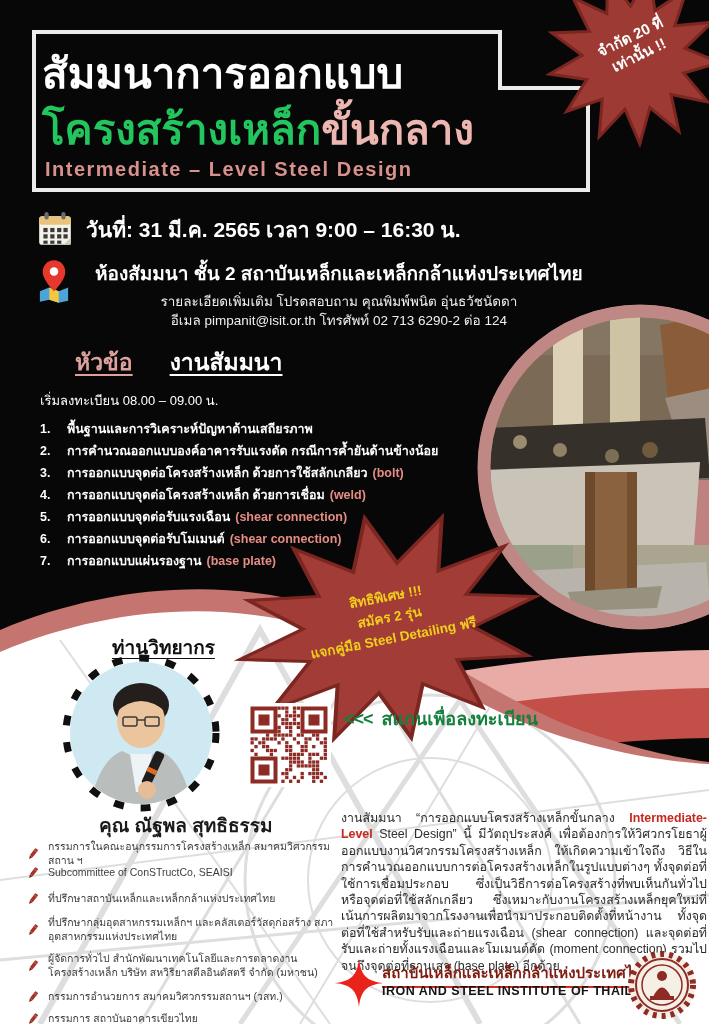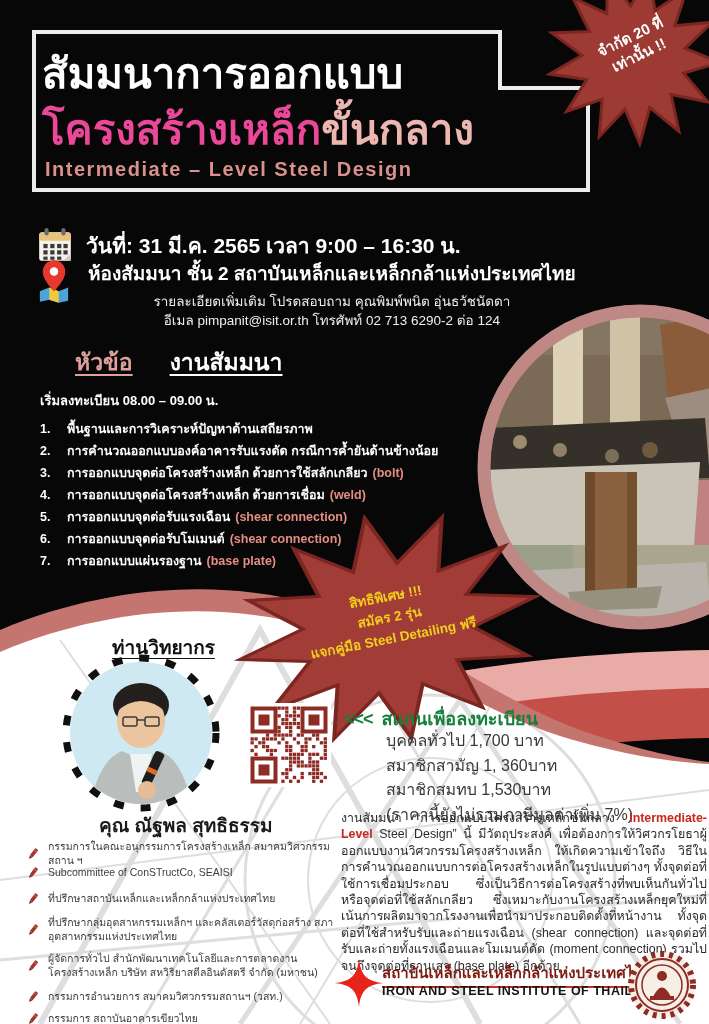--- a/index.html
+++ b/index.html
@@ -4,36 +4,36 @@
 <style>
   html,body{margin:0;padding:0;background:#222;}
   .page{position:relative;width:709px;height:1024px;overflow:hidden;background:#070707;
         font-family:"Liberation Sans","DejaVu Sans",sans-serif;}
   .abs{position:absolute;}
   .decor{left:0;top:0;z-index:0;}
   .ov{z-index:2;}
   
   .t1{left:42px;top:40px;font-size:42px;font-weight:700;color:#ffffff;white-space:nowrap;}
   .t2{left:42px;top:96px;font-size:42px;font-weight:700;white-space:nowrap;}
-  .t2 .w{color:#ec4899}.t2 .p{color:#ecb6b1}
+  .t2 .w{color:#22c55e}.t2 .p{color:#ecb6b1}
   .sub{left:45px;top:158px;font-size:20px;font-weight:700;color:#d8918c;letter-spacing:1.5px;white-space:nowrap;}
   .badge{left:552px;top:26px;width:165px;transform:rotate(-26deg);text-align:center;
          color:#fff;font-weight:700;font-size:15px;line-height:20px;}
   
-  .daterow{left:36px;top:210px;display:flex;align-items:center;gap:12px;margin-top:16px;}
+  .daterow{left:36px;top:210px;display:flex;align-items:center;gap:12px;}
   .daterow .txt{font-size:21px;font-weight:700;color:#fff;white-space:nowrap;}
-  .pinrow{left:38px;top:258px;display:flex;gap:18px;}
+  .pinrow{left:38px;top:258px;display:flex;gap:25px;}
   .venue{font-size:19px;font-weight:700;color:#fff;white-space:nowrap;}
   .contact{font-size:13.5px;color:#efefef;line-height:18.5px;margin-top:5px;text-align:center;}
   
   .agh{left:38px;top:344px;font-size:23px;font-weight:700;}
   .agh span{text-decoration:underline;text-underline-offset:4px;margin-left:37px;}
   .agh .p{color:#dfa19c}.agh .w{color:#fff}
   .agenda{left:40px;top:390px;color:#fff;}
-  .agenda .reg{font-size:13px;font-weight:700;margin-bottom:7px;}
+  .agenda .reg{font-size:13px;font-weight:400;margin-bottom:7px;}
   .agrow{display:flex;font-size:12.5px;font-weight:700;line-height:22px;white-space:nowrap;}
   .agrow .num{width:27px;flex-shrink:0;}
   .agrow .en{color:#e58d84;margin-left:5px;}
   
   .promo{left:272px;top:586px;width:235px;transform:rotate(-11deg);text-align:center;
          color:#f2ce1d;font-weight:700;font-size:13.5px;line-height:21px;}
   
   .sphead{left:86px;top:632px;width:155px;text-align:center;font-size:19px;font-weight:700;color:#0f0f0f;
           text-decoration:underline;text-underline-offset:4px;}
   .spname{left:99px;top:810px;font-size:19px;font-weight:700;color:#1a1a1a;white-space:nowrap;}
@@ -468,26 +468,20 @@
           <rect x="49.7" y="76.65" width="3.3" height="3.3"></rect>
           <rect x="65.1" y="76.65" width="3.3" height="3.3"></rect>
           <rect x="72.8" y="76.65" width="3.3" height="3.3"></rect>
         </g>
     </g>
   </svg>
 
   <div class="abs ov scan">
     <span class="ar">&lt;&lt;&lt;</span><span>สแกนเพื่อลงทะเบียน</span>
   </div>
-  <div class="abs ov prices">
-    <div>บุคคลทั่วไป 1,700 บาท</div>
-    <div>สมาชิกสามัญ 1, 360บาท</div>
-    <div>สมาชิกสมทบ 1,530บาท</div>
-    <div>(ราคานี้ยังไม่รวมภาษีมูลค่าเพิ่ม 7%)</div>
-  </div>
 
   <div class="abs ov para">
     <span>งานสัมมนา “การออกแบบโครงสร้างเหล็กขั้นกลาง </span><span class="hl">Intermediate-Level</span><span> Steel Design” นี้ มีวัตถุประสงค์ เพื่อต้องการให้วิศวกรโยธาผู้ออกแบบงานวิศวกรรมโครงสร้างเหล็ก ให้เกิดความเข้าใจถึง วิธีในการคำนวณออกแบบการต่อโครงสร้างเหล็กในรูปแบบต่างๆ ทั้งจุดต่อที่ใช้การเชื่อมประกอบ ซึ่งเป็นวิธีการต่อโครงสร้างที่พบเห็นกันทั่วไป หรือจุดต่อที่ใช้สลักเกลียว ซึ่งเหมาะกับงานโครงสร้างเหล็กยุคใหม่ที่เน้นการผลิตมาจากโรงงานเพื่อนำมาประกอบติดตั้งที่หน้างาน ทั้งจุดต่อที่ใช้สำหรับรับและถ่ายแรงเฉือน (shear connection) และจุดต่อที่รับและถ่ายทั้งแรงเฉือนและโมเมนต์ดัด (moment connection) รวมไปจนถึงจุดต่อที่ฐานเสา (base plate) อีกด้วย</span>
   </div>
 
   <svg class="abs ov" style="left:333px;top:957px" width="52" height="52" viewBox="-30 -30 60 60">
     <path d="M0,-28 C2,-9 9,-2 28,0 C9,2 2,9 0,28 C-2,9 -9,2 -28,0 C-9,-2 -2,-9 0,-28 Z" fill="#e8231a"></path>
   </svg>
   <div class="abs ov fthai">สถาบันเหล็กและเหล็กกล้าแห่งประเทศไทย</div>
   <div class="abs ov feng">IRON AND STEEL INSTITUTE OF THAILAND</div>

